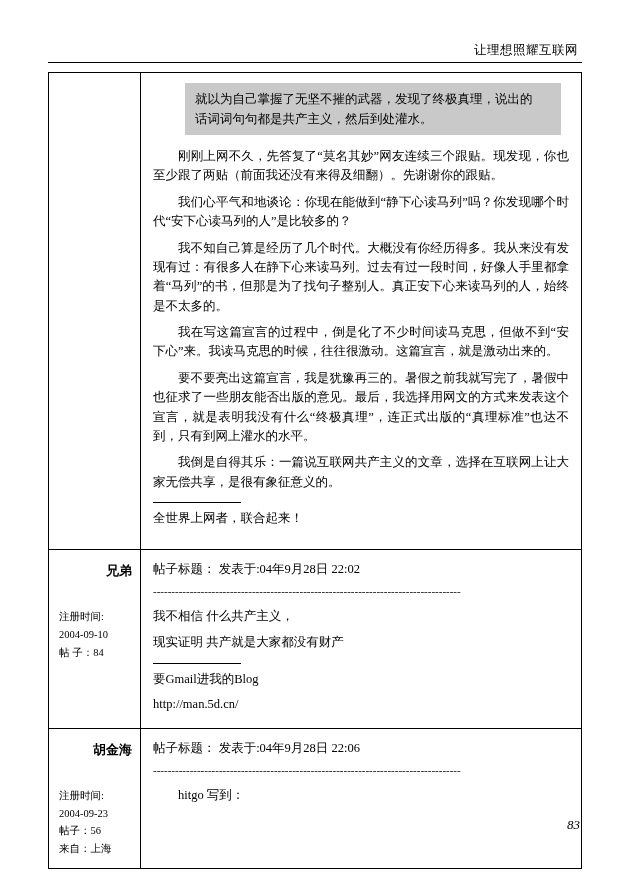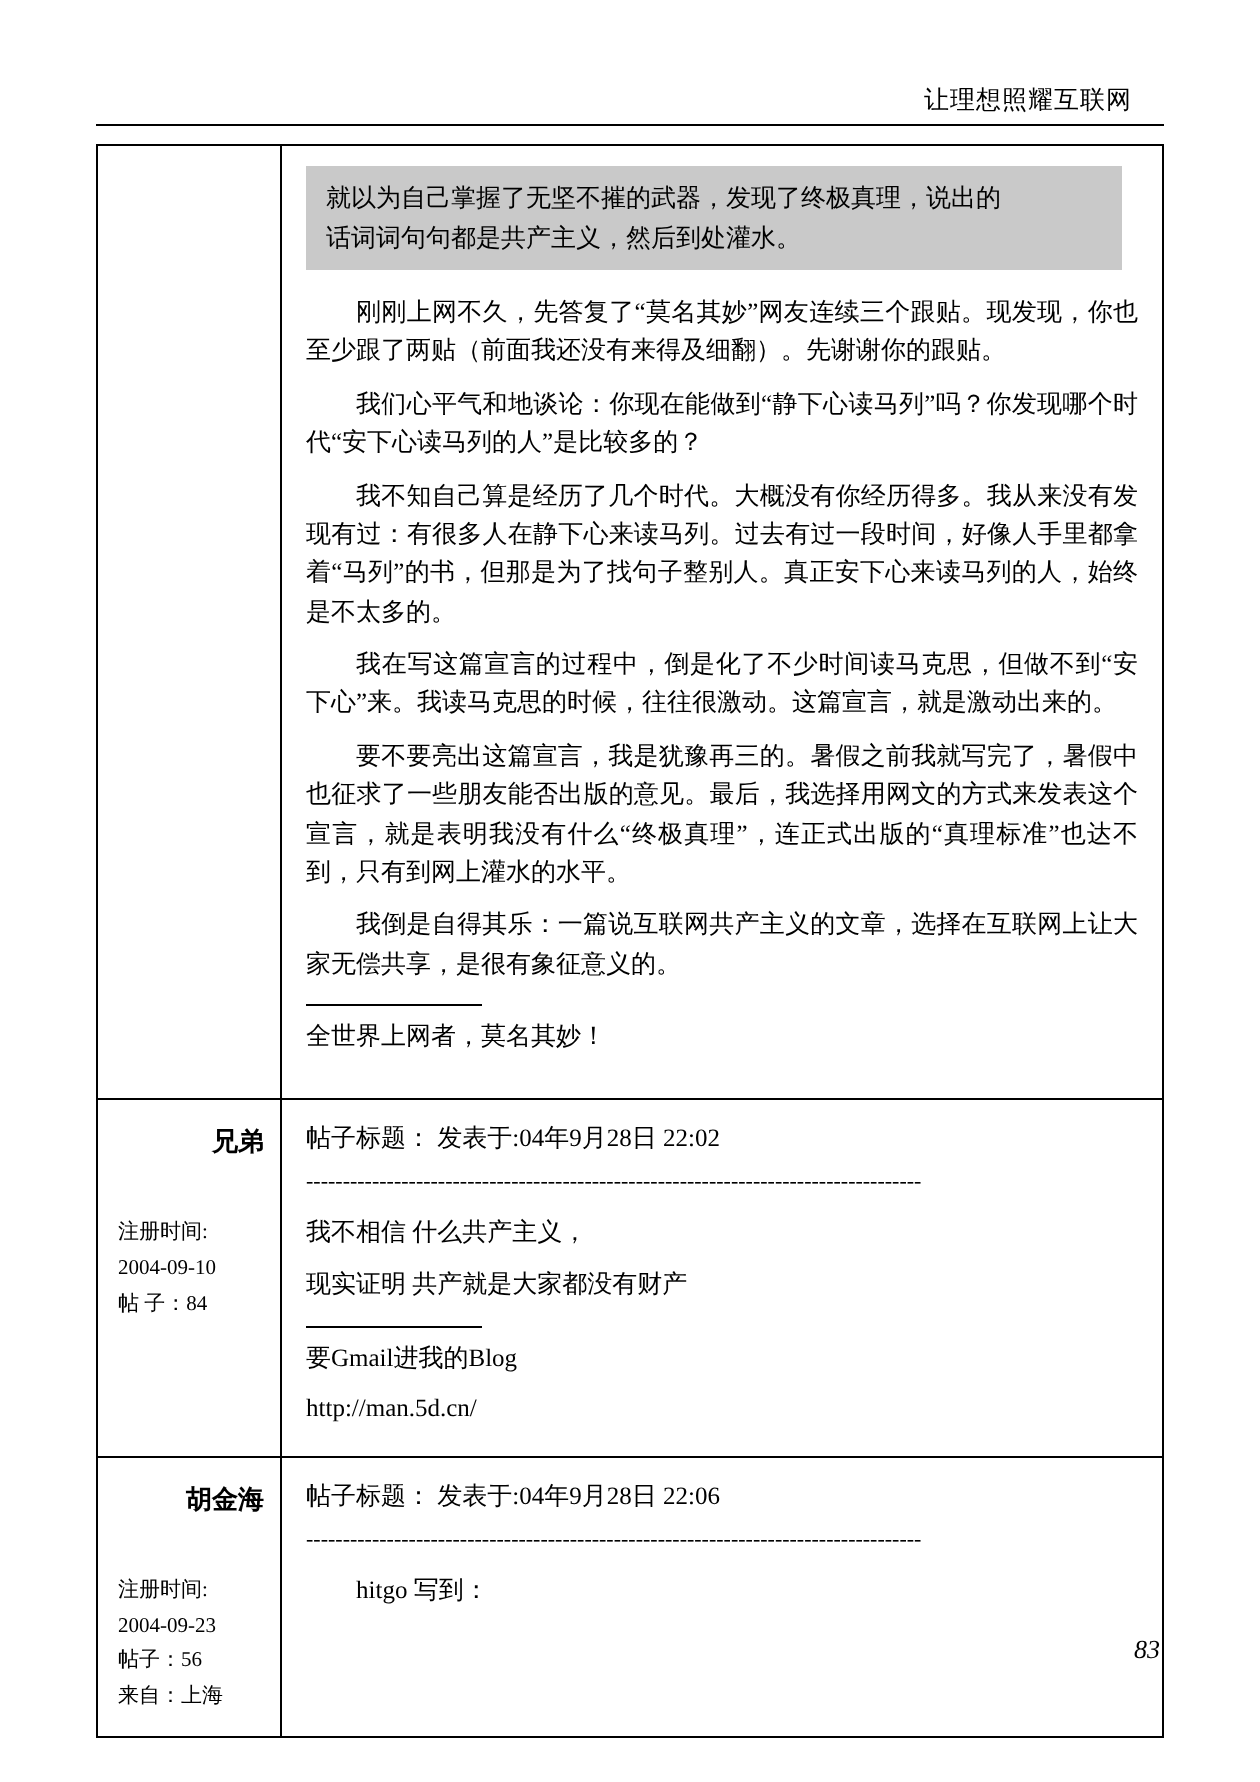--- a/index.html
+++ b/index.html
@@ -17,21 +17,21 @@
   }
   .page {
     position: relative;
     width: 630px;
     height: 891px;
     box-sizing: border-box;
   }
   .header {
     position: absolute;
     top: 42px;
-    right: 64px;
+    right: 52px;
     font-size: 12.5px;
     letter-spacing: 0.5px;
     color: #000;
     font-family: "Liberation Serif", "DejaVu Serif", serif;
   }
   .header-rule {
     position: absolute;
     top: 62px;
     left: 48px;
     right: 48px;
@@ -112,20 +112,21 @@
     line-height: 1.6;
   }
   .highlight p {
     margin: 0;
     text-indent: 0;
   }
   .highlight p.ind {
     text-indent: 2em;
   }
   .hl-top {
+    margin-left: 32px;
     margin-right: 8px;
   }
   .sep-short {
     width: 88px;
     border-top: 1px solid #000;
     margin: 10px 0 6px 0;
     height: 0;
   }
   .small-line {
     margin: 0 0 6px 0;
@@ -171,21 +172,21 @@
           <p>就以为自己掌握了无坚不摧的武器，发现了终极真理，说出的</p>
           <p>话词词句句都是共产主义，然后到处灌水。</p>
         </div>
         <p class="para">刚刚上网不久，先答复了“莫名其妙”网友连续三个跟贴。现发现，你也至少跟了两贴（前面我还没有来得及细翻）。先谢谢你的跟贴。</p>
         <p class="para">我们心平气和地谈论：你现在能做到“静下心读马列”吗？你发现哪个时代“安下心读马列的人”是比较多的？</p>
         <p class="para">我不知自己算是经历了几个时代。大概没有你经历得多。我从来没有发现有过：有很多人在静下心来读马列。过去有过一段时间，好像人手里都拿着“马列”的书，但那是为了找句子整别人。真正安下心来读马列的人，始终是不太多的。</p>
         <p class="para">我在写这篇宣言的过程中，倒是化了不少时间读马克思，但做不到“安下心”来。我读马克思的时候，往往很激动。这篇宣言，就是激动出来的。</p>
         <p class="para">要不要亮出这篇宣言，我是犹豫再三的。暑假之前我就写完了，暑假中也征求了一些朋友能否出版的意见。最后，我选择用网文的方式来发表这个宣言，就是表明我没有什么“终极真理”，连正式出版的“真理标准”也达不到，只有到网上灌水的水平。</p>
         <p class="para">我倒是自得其乐：一篇说互联网共产主义的文章，选择在互联网上让大家无偿共享，是很有象征意义的。</p>
         <div class="sep-short"></div>
-        <p class="para noindent">全世界上网者，莫名其妙！</p>
+        <p class="para noindent">全世界上网者，联合起来！</p>
       </div>
     </div>
 
     <div class="row">
       <div class="cell-left">
         <div class="author">兄弟</div>
         <div class="meta-line">注册时间:</div>
         <div class="meta-line">2004-09-10</div>
         <div class="meta-line">帖 子：84</div>
       </div>

